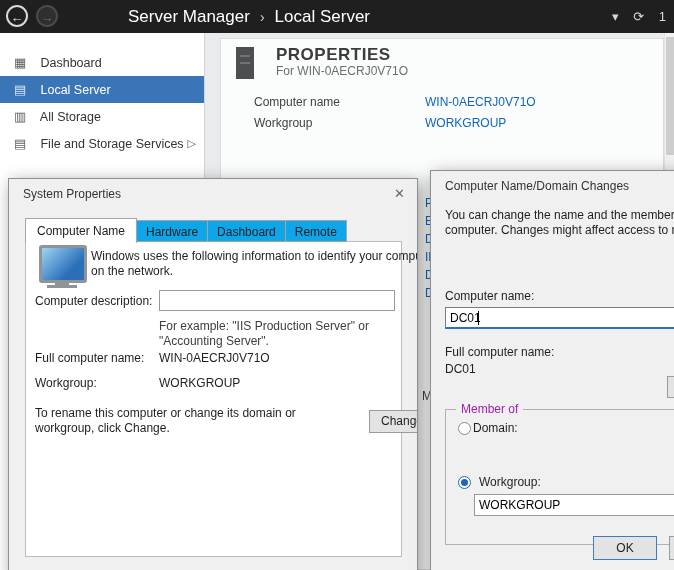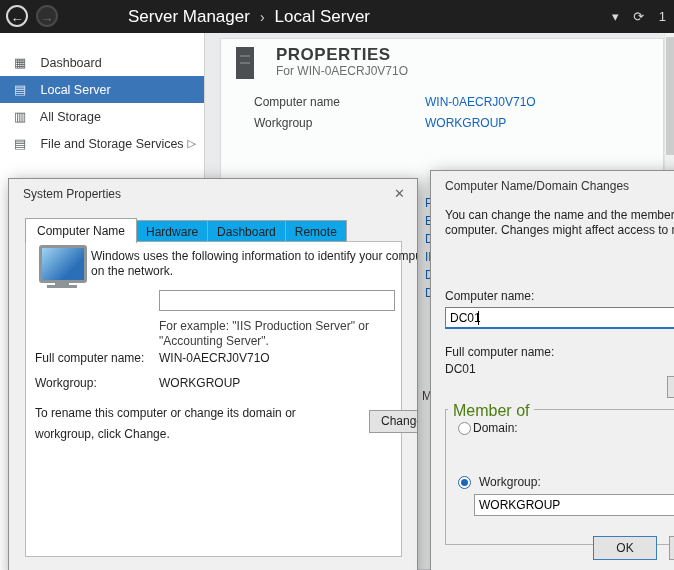--- a/index.html
+++ b/index.html
@@ -75,21 +75,21 @@
   .btn{position:absolute;background:#e3e3e3;border:1px solid #9b9b9b;font-size:12px;
        text-align:center;z-index:5;box-sizing:border-box;font-family:"Liberation Sans",sans-serif;cursor:pointer;}
 
   
   .dc-input-wrap{position:absolute;left:14px;top:136px;width:246px;height:22px;z-index:5;}
   .dc-input{position:absolute;left:0;top:0;width:100%;height:100%;border:1px solid #7c7c7c;
             border-bottom:2px solid #2f6fc0;}
   .caret-bar{position:absolute;left:33px;top:4px;width:1px;height:14px;background:#000;z-index:6;}
 
   .groupbox{position:absolute;left:14px;top:238px;width:248px;height:134px;border:1px solid #b2b2b2;z-index:5;}
-  .groupbox-label{position:absolute;left:2px;top:-8px;background:#f0f0f0;padding:0 5px;font-size:16px;color:#4d7c0f;}
+  .groupbox-label{position:absolute;left:10px;top:-8px;background:#f0f0f0;padding:0 5px;font-size:12px;color:#a21caf;}
   .radio{position:absolute;width:13px;height:13px;border-radius:50%;box-sizing:border-box;background:#fff;cursor:pointer;}
   .radio-off{border:1px solid #8c8c8c;left:12px;top:12px;}
   .radio-on{border:1px solid #2066b8;left:12px;top:66px;}
   .radio-on:after{content:"";position:absolute;left:2px;top:2px;width:7px;height:7px;border-radius:50%;background:#2066b8;}
   .gb-label{position:absolute;font-size:12px;color:#1f1f1f;white-space:nowrap;}
 </style>
 </head>
 <body>
 
 <div class="screen">
@@ -166,33 +166,34 @@
     </div>
     <div class="tab-page"></div>
 
     <div class="monitor"></div>
     <div class="monitor-stand"></div>
     <div class="monitor-base"></div>
 
     <div class="sp-text" style="left:82px;top:70px;">Windows uses the following information to identify your computer</div>
     <div class="sp-text" style="left:82px;top:85px;">on the network.</div>
 
+    <div class="sp-text" style="left:26px;top:115px;">Computer description:</div>
     <input class="txt-input" style="left: 150px; top: 111px; width: 236px; height: 21px;" type="text" value="">
 
     <div class="sp-text" style="left:150px;top:140px;color:#3d3d3d;">For example: "IIS Production Server" or</div>
     <div class="sp-text" style="left:150px;top:155px;color:#3d3d3d;">"Accounting Server".</div>
 
     <div class="sp-text" style="left:26px;top:172px;">Full computer name:</div>
     <div class="sp-text" style="left:150px;top:172px;">WIN-0AECRJ0V71O</div>
 
     <div class="sp-text" style="left:26px;top:197px;">Workgroup:</div>
     <div class="sp-text" style="left:150px;top:197px;">WORKGROUP</div>
 
     <div class="sp-text" style="left:26px;top:227px;">To rename this computer or change its domain or</div>
-    <div class="sp-text" style="left:26px;top:248px;">workgroup, click Change.</div>
+    <div class="sp-text" style="left:26px;top:242px;">workgroup, click Change.</div>
 
     <div class="btn" style="left:312px;top:231px;width:76px;height:23px;line-height:21px;margin-left:48px;">Change...</div>
   </div>
 
   <div class="dialog dlg-dom">
     <div class="dlg-title">Computer Name/Domain Changes</div>
 
     <div class="sp-text" style="left:14px;top:37px;">You can change the name and the membership o</div>
     <div class="sp-text" style="left:14px;top:52px;">computer. Changes might affect access to netwo</div>
 

